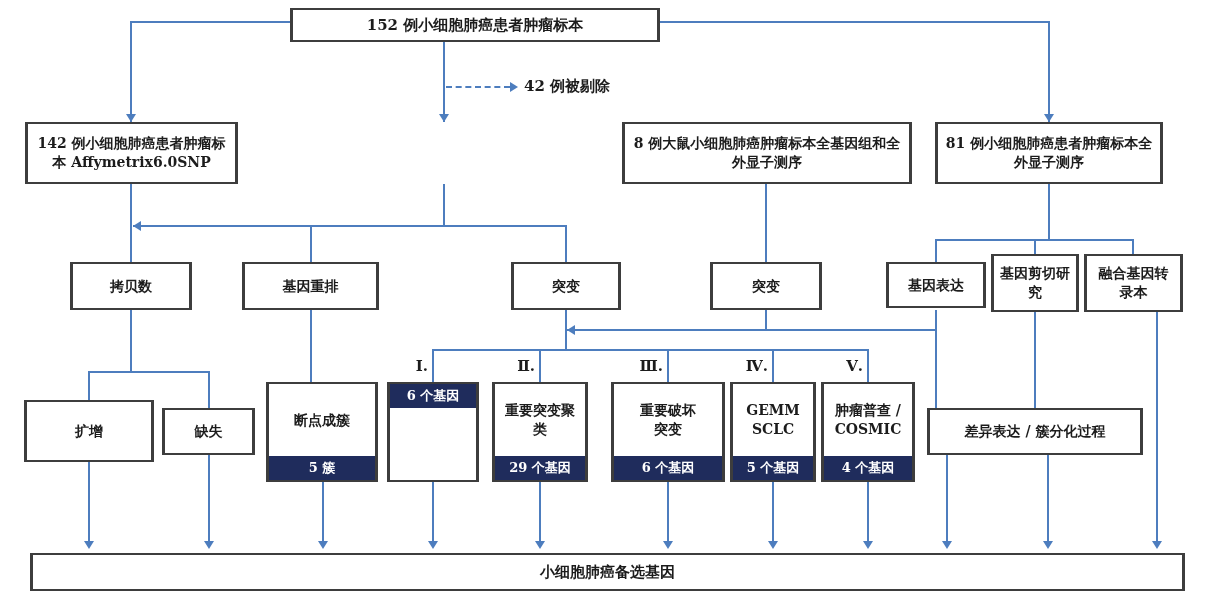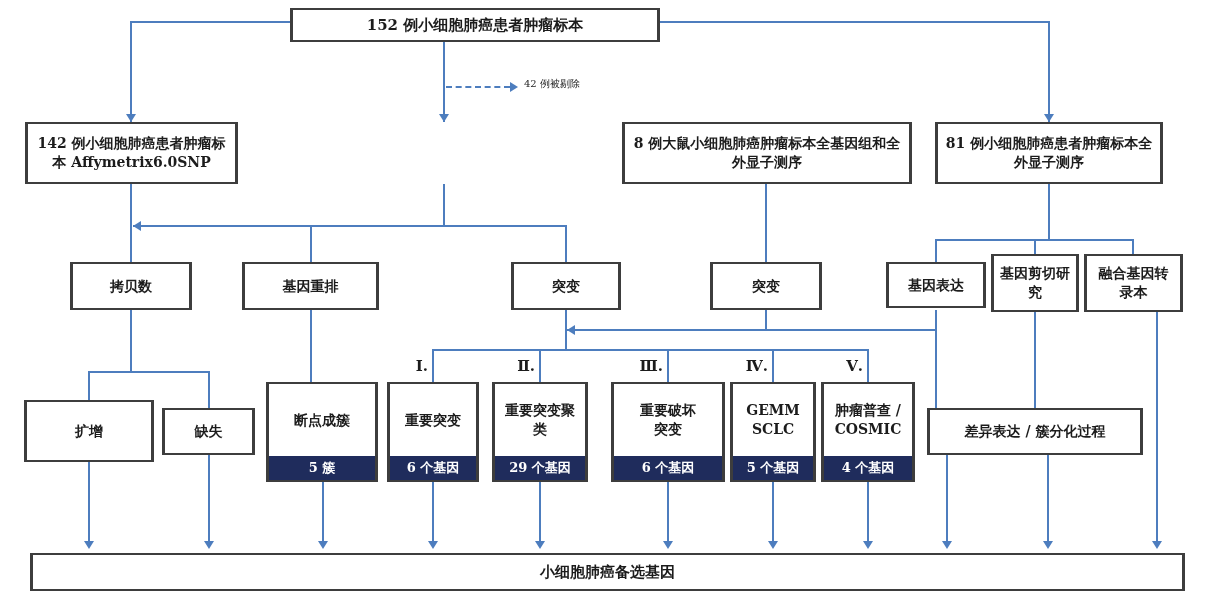--- a/index.html
+++ b/index.html
@@ -21,21 +21,21 @@
   .box.navy{background:var(--navy);color:#fff;}
   .cat{position:absolute;background:#fff;border:2px solid var(--border);
        border-left-width:3px;border-right-width:3px;box-sizing:border-box;
        display:flex;flex-direction:column;font-weight:bold;text-align:center;}
   .cat .body{flex:1;display:flex;align-items:center;justify-content:center;
        font-size:14px;line-height:1.35;padding:2px 6px;}
   .cat .foot{height:24px;background:var(--navy);color:#fff;font-size:13px;
        display:flex;align-items:center;justify-content:center;}
   .numeral{position:absolute;width:34px;height:22px;font-weight:bold;font-size:15px;
        text-align:right;line-height:22px;}
-  .floatlabel{position:absolute;font-weight:normal;font-size:10px;white-space:nowrap;}
+  .floatlabel{position:absolute;font-weight:bold;font-size:15px;white-space:nowrap;}
 </style>
 </head>
 <body>
 
 <div id="canvas">
 
   <div class="h" style="left:131px;top:21px;width:919px"></div>
   <div class="v" style="left:130px;top:21px;height:101px"></div>
   <div class="ad" style="left:126px;top:114px"></div>
   <div class="v" style="left:1048px;top:21px;height:101px"></div>
@@ -118,21 +118,20 @@
   <div class="numeral" style="left:501px;top:355px">Ⅱ.</div>
   <div class="numeral" style="left:629px;top:355px">Ⅲ.</div>
   <div class="numeral" style="left:734px;top:355px">Ⅳ.</div>
   <div class="numeral" style="left:829px;top:355px">Ⅴ.</div>
 
   <div class="cat" style="left:266px;top:382px;width:112px;height:100px">
     <div class="body">断点成簇</div>
     <div class="foot">5 簇</div>
   </div>
   <div class="cat" style="left:387px;top:382px;width:92px;height:100px">
-    <div class="body">重要突变</div>
     <div class="foot">6 个基因</div>
   </div>
   <div class="cat" style="left:492px;top:382px;width:96px;height:100px">
     <div class="body">重要突变聚类</div>
     <div class="foot">29 个基因</div>
   </div>
   <div class="cat" style="left:611px;top:382px;width:114px;height:100px">
     <div class="body" style="padding:8px 20px">重要破坏突变</div>
     <div class="foot">6 个基因</div>
   </div>

